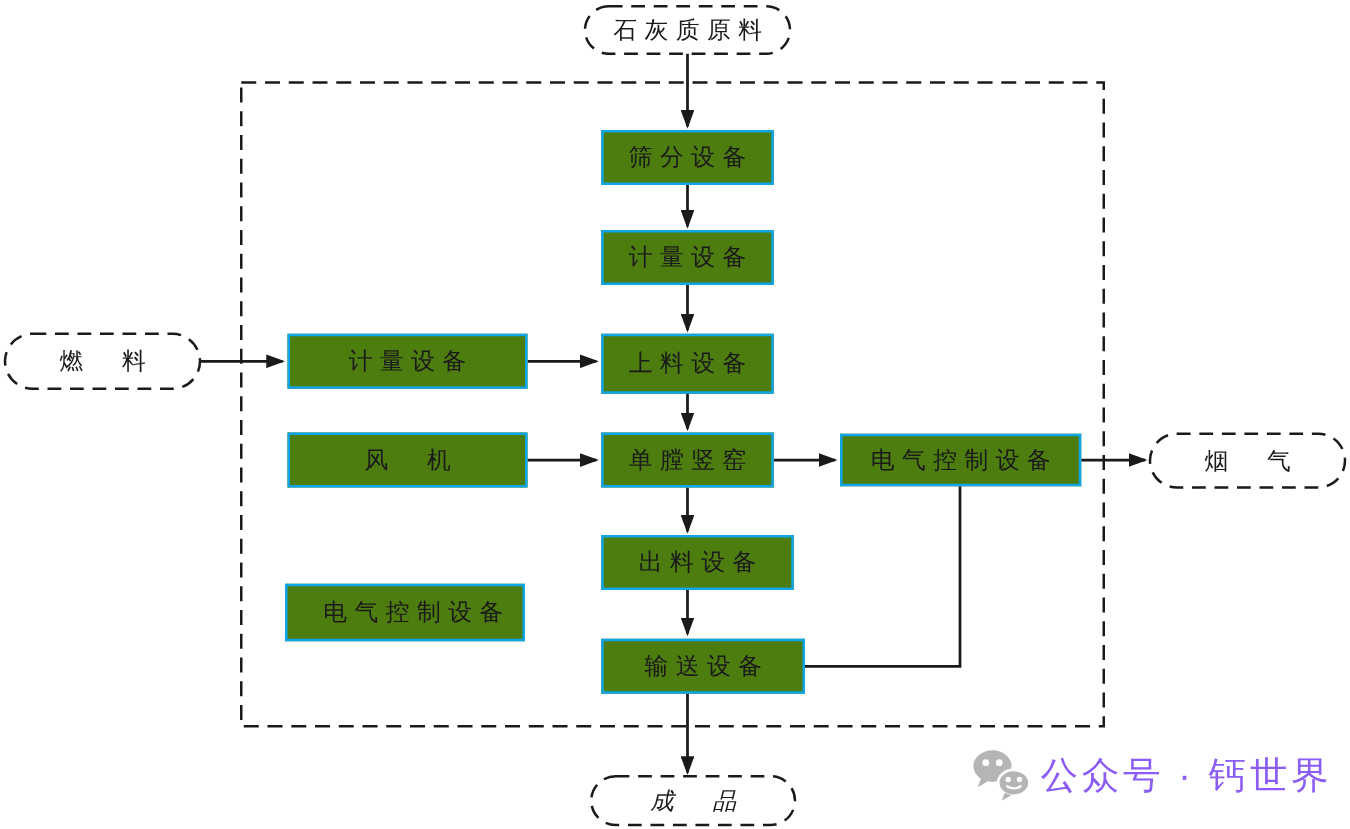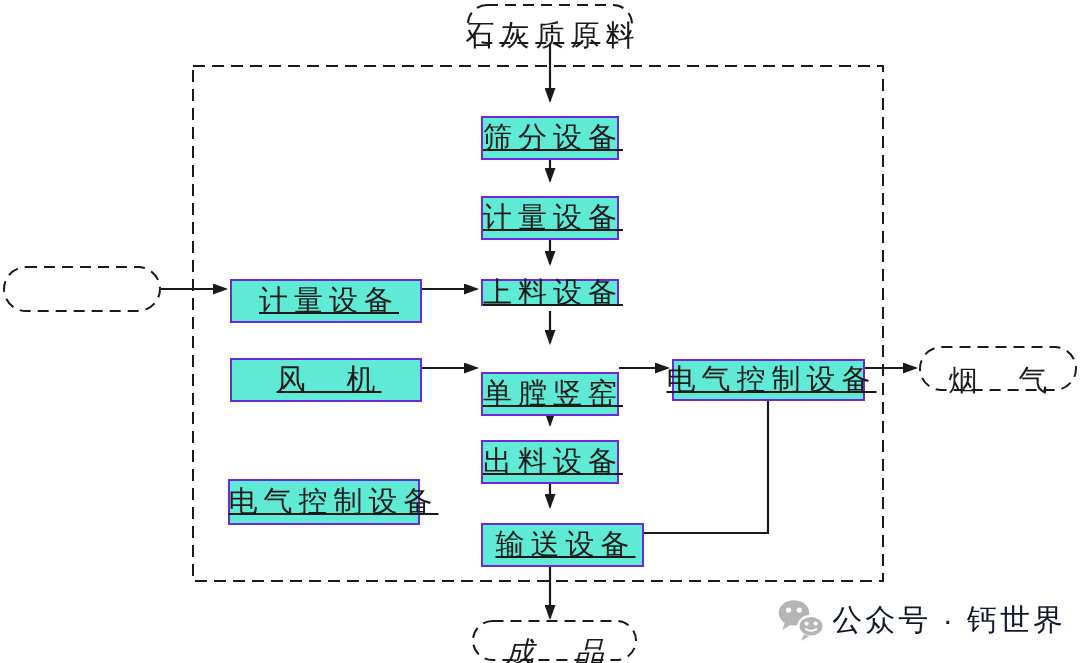--- a/index.html
+++ b/index.html
@@ -3,28 +3,28 @@
 <meta charset="utf-8">
 <style>
   html,body{margin:0;padding:0;background:#ffffff;}
   .canvas{
     position:relative;width:1080px;height:663px;background:#ffffff;overflow:hidden;
     font-family:"Liberation Serif","DejaVu Serif",serif;
   }
   .layer{position:absolute;left:0;top:0;}
   .node{
     position:absolute;display:flex;align-items:center;justify-content:center;
-    font-size:29px;color:#1a1a1a;letter-spacing:6px;padding-left:6px;
-    box-sizing:border-box;white-space:nowrap;margin-top:12px;
+    font-size:19px;color:#1a1a1a;letter-spacing:6px;padding-left:6px;
+    box-sizing:border-box;white-space:nowrap;
   }
-  .box{border:2px solid #6d28d9;background:#5eead4;text-decoration:underline;}
+  .box{border:2px solid #0ea5e9;background:#4d7c0f;}
   .stadium-label{background:transparent;}
   .watermark{
     position:absolute;left:776px;top:594px;width:290px;height:52px;
-    display:flex;align-items:center;color:#0f172a;
+    display:flex;align-items:center;color:#8b5cf6;
     font-family:"Liberation Sans","DejaVu Sans",sans-serif;
   }
   .watermark .wm-text{
     font-size:30px;letter-spacing:3px;margin-left:6px;white-space:nowrap;
   }
 </style>
 </head>
 <body>
 
 <div class="canvas">
@@ -52,28 +52,29 @@
     <line x1="550" y1="555" x2="550" y2="618" stroke="#1a1a1a" stroke-width="2.2" marker-end="url(#arrow)"></line>
     <line x1="160" y1="289" x2="226" y2="289" stroke="#1a1a1a" stroke-width="2.2" marker-end="url(#arrow)"></line>
     <line x1="422" y1="289" x2="477" y2="289" stroke="#1a1a1a" stroke-width="2.2" marker-end="url(#arrow)"></line>
     <line x1="422" y1="368" x2="477" y2="368" stroke="#1a1a1a" stroke-width="2.2" marker-end="url(#arrow)"></line>
     <line x1="619" y1="368" x2="668" y2="368" stroke="#1a1a1a" stroke-width="2.2" marker-end="url(#arrow)"></line>
     <line x1="865" y1="368" x2="916" y2="368" stroke="#1a1a1a" stroke-width="2.2" marker-end="url(#arrow)"></line>
     <polyline points="768,389 768,533 624,533" fill="none" stroke="#1a1a1a" stroke-width="2.2" marker-end="url(#arrow)"></polyline>
   </svg>
 
   <div class="node stadium-label" style="left:468px;top:5px;width:164px;height:38px;">石灰质原料</div>
+  <div class="node stadium-label" style="left:4px;top:267px;width:156px;height:44px;">燃　料</div>
   <div class="node stadium-label" style="left:920px;top:347px;width:156px;height:43px;text-align:center;">烟　气</div>
   <div class="node stadium-label" style="left:473px;top:621px;width:163px;height:39px;font-style:italic;">成　品</div>
 
   <div class="node box" style="left:481px;top:104px;width:138px;height:44px;">筛分设备</div>
   <div class="node box" style="left:481px;top:184px;width:138px;height:44px;">计量设备</div>
-  <div class="node box" style="left:481px;top:267px;width:138px;height:27px;">上料设备</div>
-  <div class="node box" style="left:481px;top:360px;width:138px;height:44px;">单膛竖窑</div>
-  <div class="node box" style="left:481px;top:428px;width:138px;height:44px;">出料设备</div>
+  <div class="node box" style="left:481px;top:267px;width:138px;height:48px;">上料设备</div>
+  <div class="node box" style="left:481px;top:346px;width:138px;height:44px;">单膛竖窑</div>
+  <div class="node box" style="left:481px;top:428px;width:154px;height:44px;">出料设备</div>
   <div class="node box" style="left:481px;top:511px;width:163px;height:44px;">输送设备</div>
 
   <div class="node box" style="left:230px;top:267px;width:192px;height:44px;">计量设备</div>
   <div class="node box" style="left:230px;top:346px;width:192px;height:44px;">风　机</div>
   <div class="node box" style="left:228px;top:467px;width:192px;height:46px;padding-left:19px;">电气控制设备</div>
 
   <div class="node box" style="left:672px;top:347px;width:193px;height:42px;">电气控制设备</div>
 
   <div class="watermark">
     <svg width="52" height="46" viewBox="0 0 56 48">

